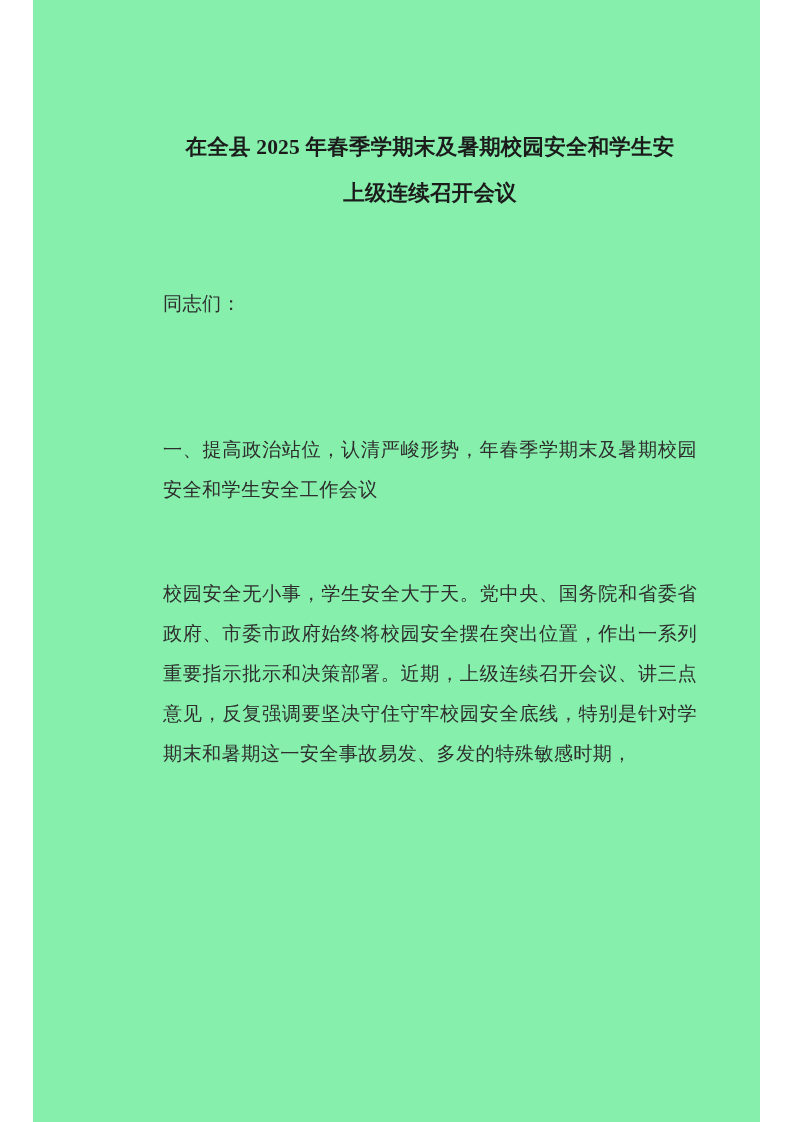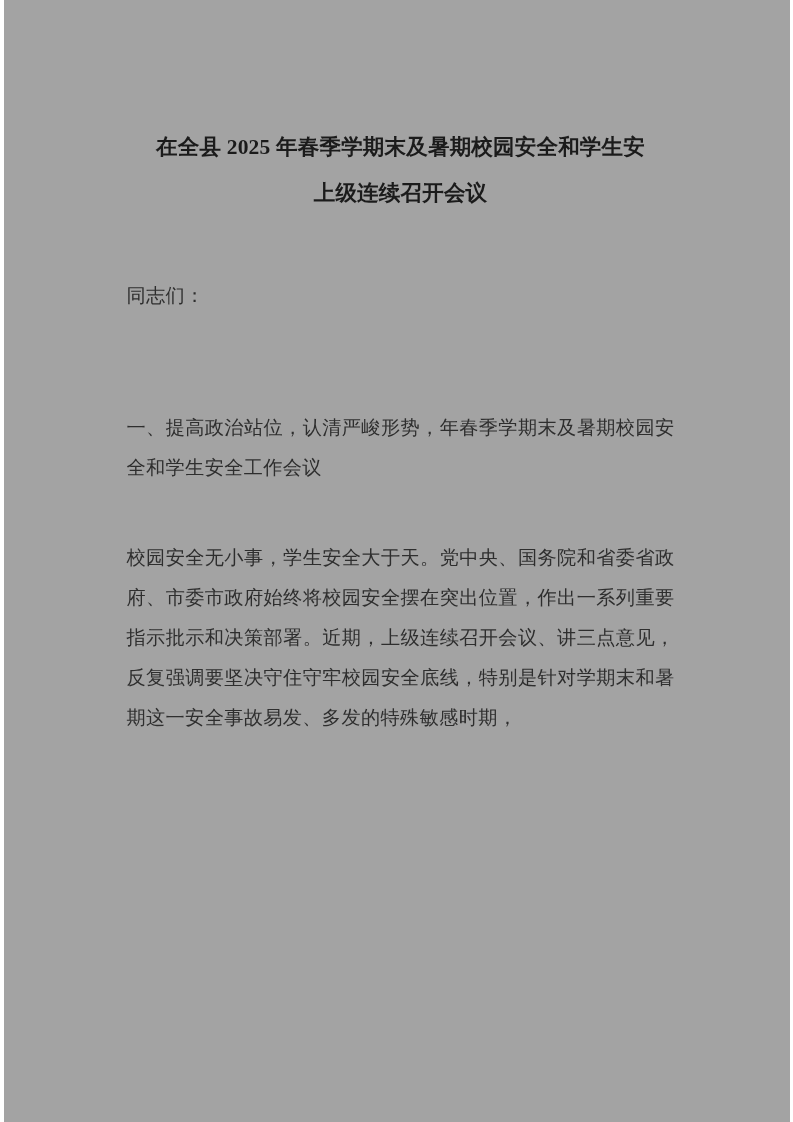--- a/index.html
+++ b/index.html
@@ -8,24 +8,24 @@
     background: #ffffff;
   }
 
   body {
     font-family: "Liberation Serif", "DejaVu Serif", serif;
     -webkit-font-smoothing: antialiased;
   }
 
   .page {
     position: relative;
-    width: 786px;
+    width: 727px;
     height: 1122px;
     margin: 0 auto;
-    background: #a3a3a3;
+    background: #86efac;
     overflow: hidden;
     box-sizing: border-box;
   }
 
   .content {
     position: absolute;
     left: 118px;
     top: 0;
     width: 558px;
   }
@@ -38,28 +38,28 @@
     font-weight: bold;
     font-size: 21.5px;
     line-height: 46px;
     color: #1b1b1b;
     letter-spacing: 0.2px;
     font-family: "Liberation Serif", "DejaVu Serif", serif;
   }
 
   
   .para {
-    margin: 5px;
+    margin: 12px;
     font-size: 19.2px;
     line-height: 40px;
     color: #2e2e2e;
     text-align: justify;
     text-justify: inter-ideograph;
     letter-spacing: 0.35px;
-    font-family: Liberation Mono, monospace;
+    font-family: Liberation Serif, serif;
   }
 
   
   .gap-lg  { height: 42px; }
   .gap-md  { height: 40px; }
 
   .spacer-after-title { height: 56px; }
 
   
   .page::after {

